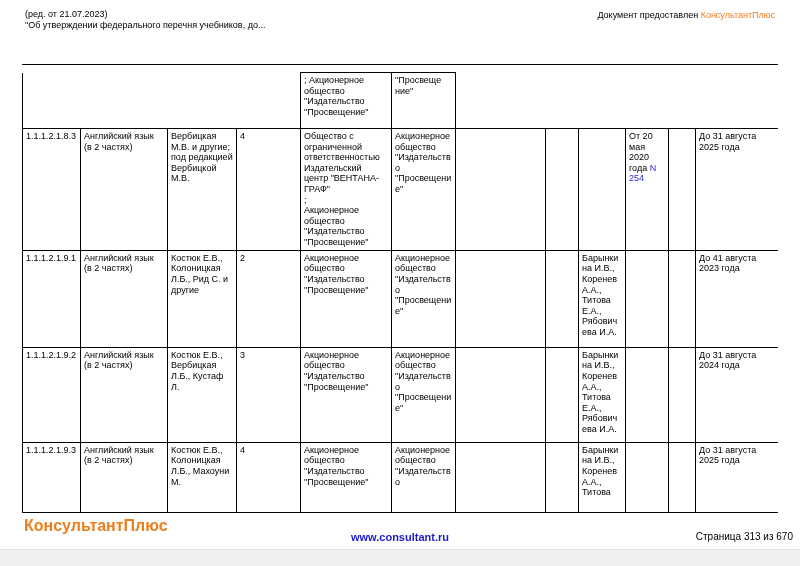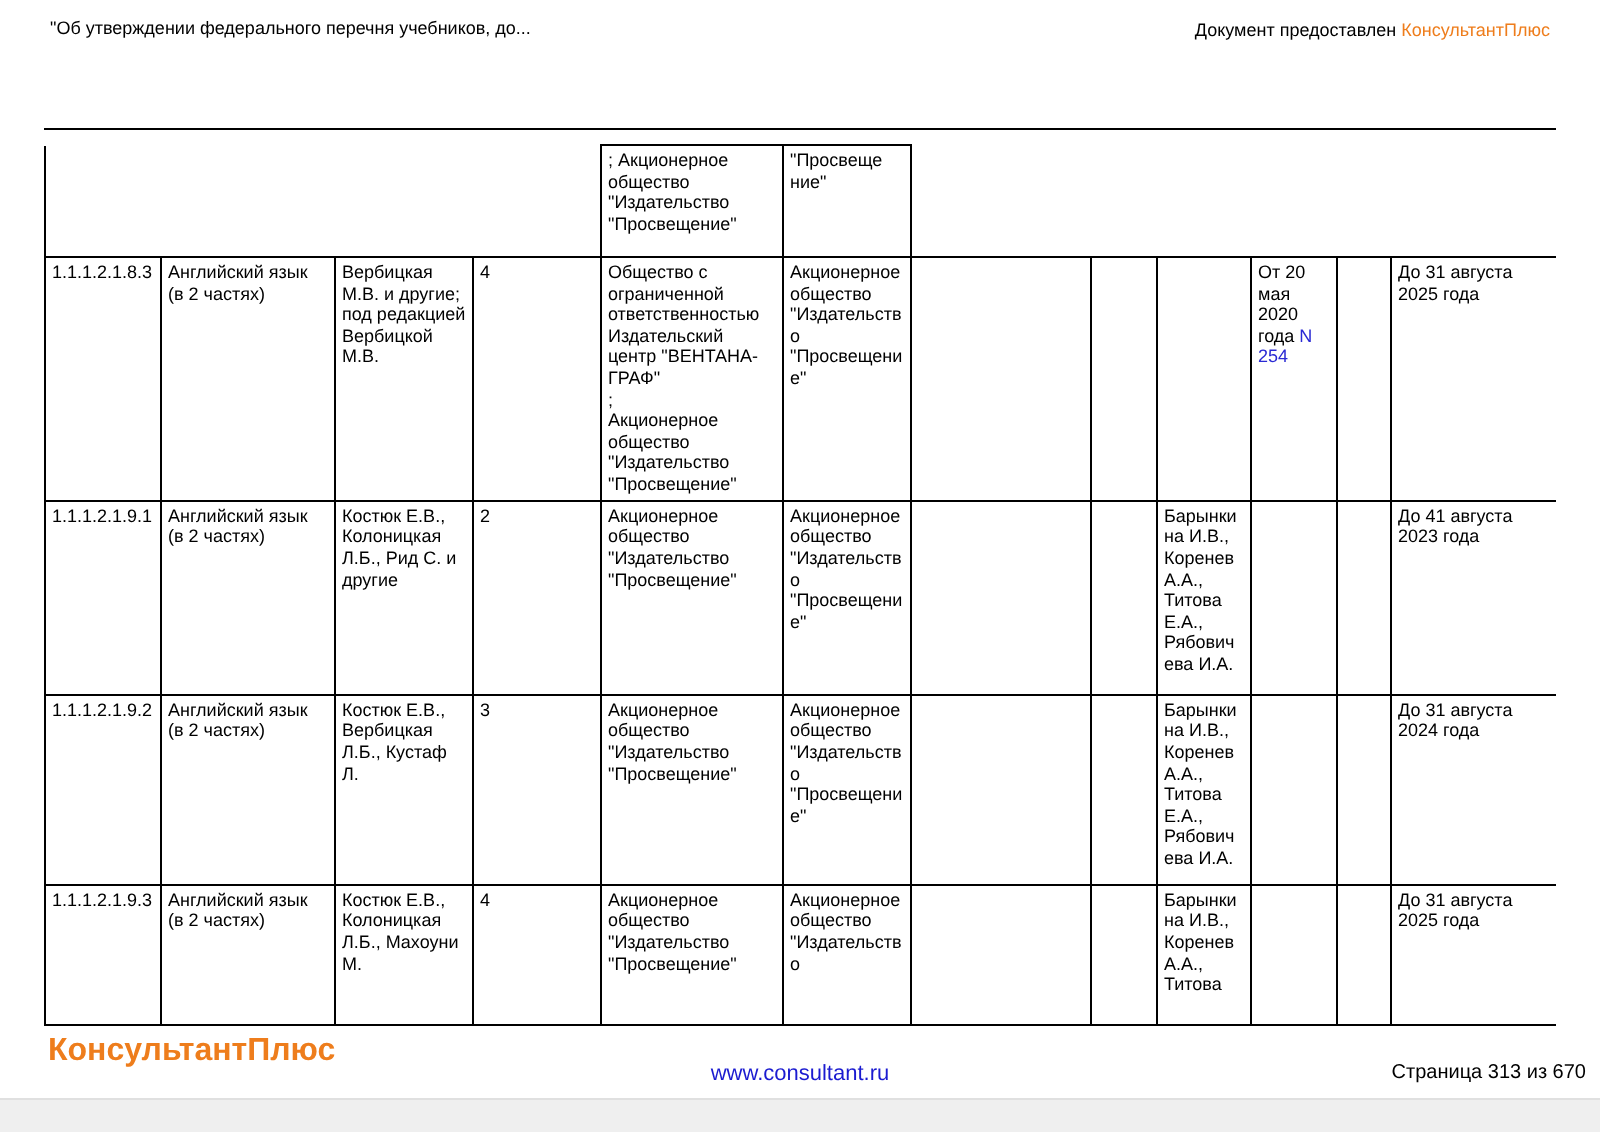--- a/index.html
+++ b/index.html
@@ -24,29 +24,30 @@
     border:1px solid #000; vertical-align:top; padding:2px 3px;
     font-size:9px; line-height:1.18;
     white-space:pre-line; overflow-wrap:break-word; word-wrap:break-word;
   }
   tr.partial td.blank { border:none; border-bottom:1px solid #000; }
   .link-blue { color:#2a2ad4; cursor:pointer; }
   .f-brand { position:absolute; left:24px; top:518px; }
   .f-brand-name { font-size:16px; font-weight:bold; color:#ee7d1c; line-height:1.05; }
   .f-brand-tag { font-size:10px; font-weight:normal; color:#111; margin-top:15px; }
   .f-site { position:absolute; left:0; width:800px; top:531px; text-align:center;
-            font-size:11px; font-weight:normal; color:#1b1bd0; }
+            font-size:11px; font-weight:bold; color:#1b1bd0; }
   .f-page { position:absolute; right:7px; top:531px; font-size:10px; }
   .bottom-strip { position:absolute; left:0; bottom:0; width:800px; height:16px;
                   background:#efefef; border-top:1px solid #e0e0e0; }
 </style>
 </head>
 <body>
 
 <div class="hdr-left">
+  <div>(ред. от 21.07.2023)</div>
   <div>"Об утверждении федерального перечня учебников, до...</div>
 </div>
 
 <div class="hdr-right">
   <div><span>Документ предоставлен</span> <span class="link-orange">КонсультантПлюс</span></div>
 </div>
 
 <div class="rule-top"></div>
 
 <div class="table-wrap">

